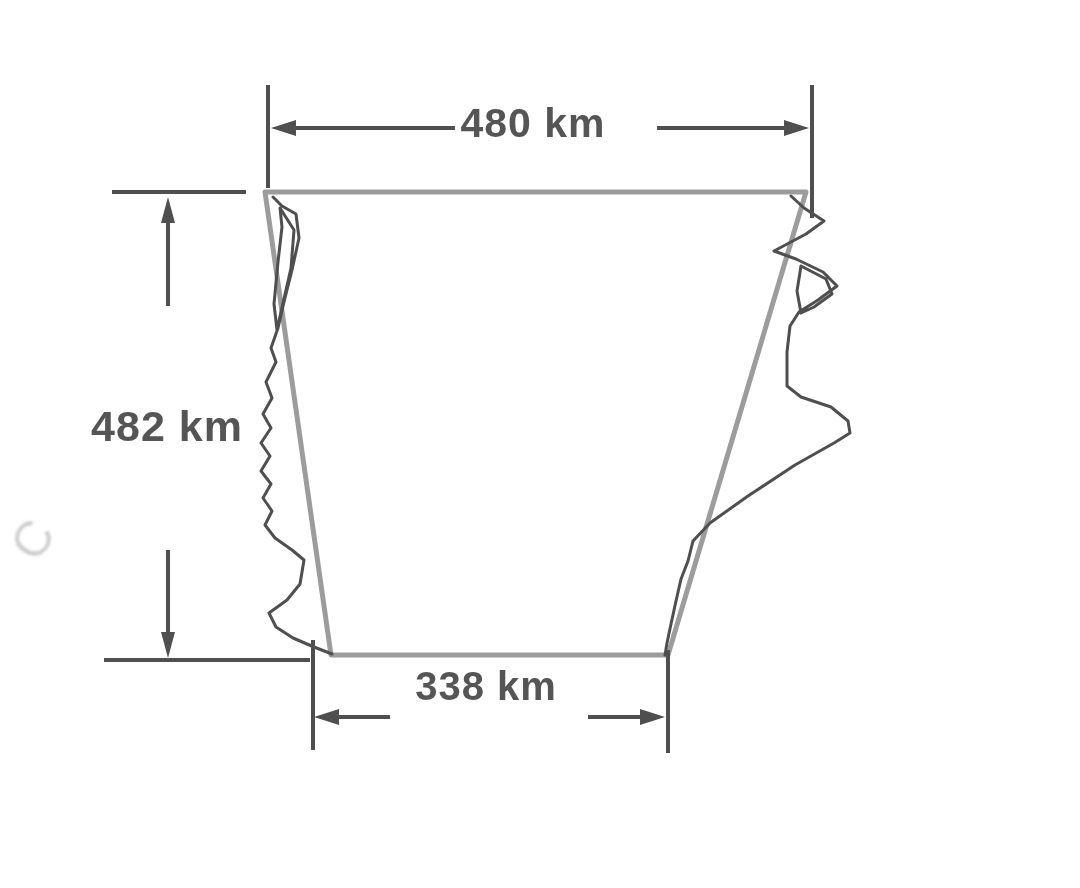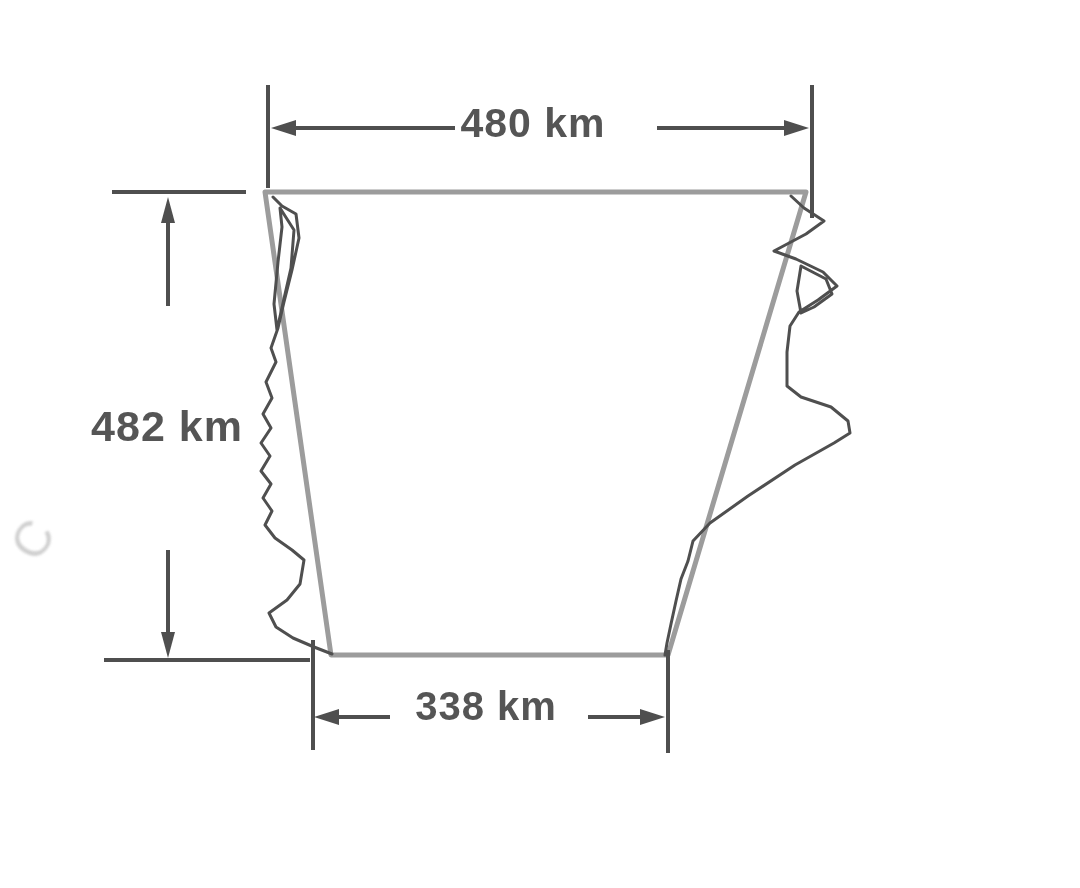--- a/index.html
+++ b/index.html
@@ -92,18 +92,18 @@
       <line x1="588" y1="717" x2="644" y2="717" stroke-width="4" stroke="#4f4f4f"></line>
       <polygon points="314,717 339,709 339,725" fill="#4f4f4f"></polygon>
       <polygon points="665,717 640,709 640,725" fill="#4f4f4f"></polygon>
     </g>
   </svg>
 
   <div class="dim-label top" style="left:533px; top:123px;">480 km</div>
 
   <div class="dim-label left" style="left:167px; top:426px;">482 km</div>
 
-  <div class="dim-label bottom" style="left:486px; top:706px;text-align:right;">338 km</div>
+  <div class="dim-label bottom" style="left:486px; top:686px;text-align:right;">338 km</div>
 
   <div class="watermark">X
 C</div>
 
 </div>
 
 </body></html>

